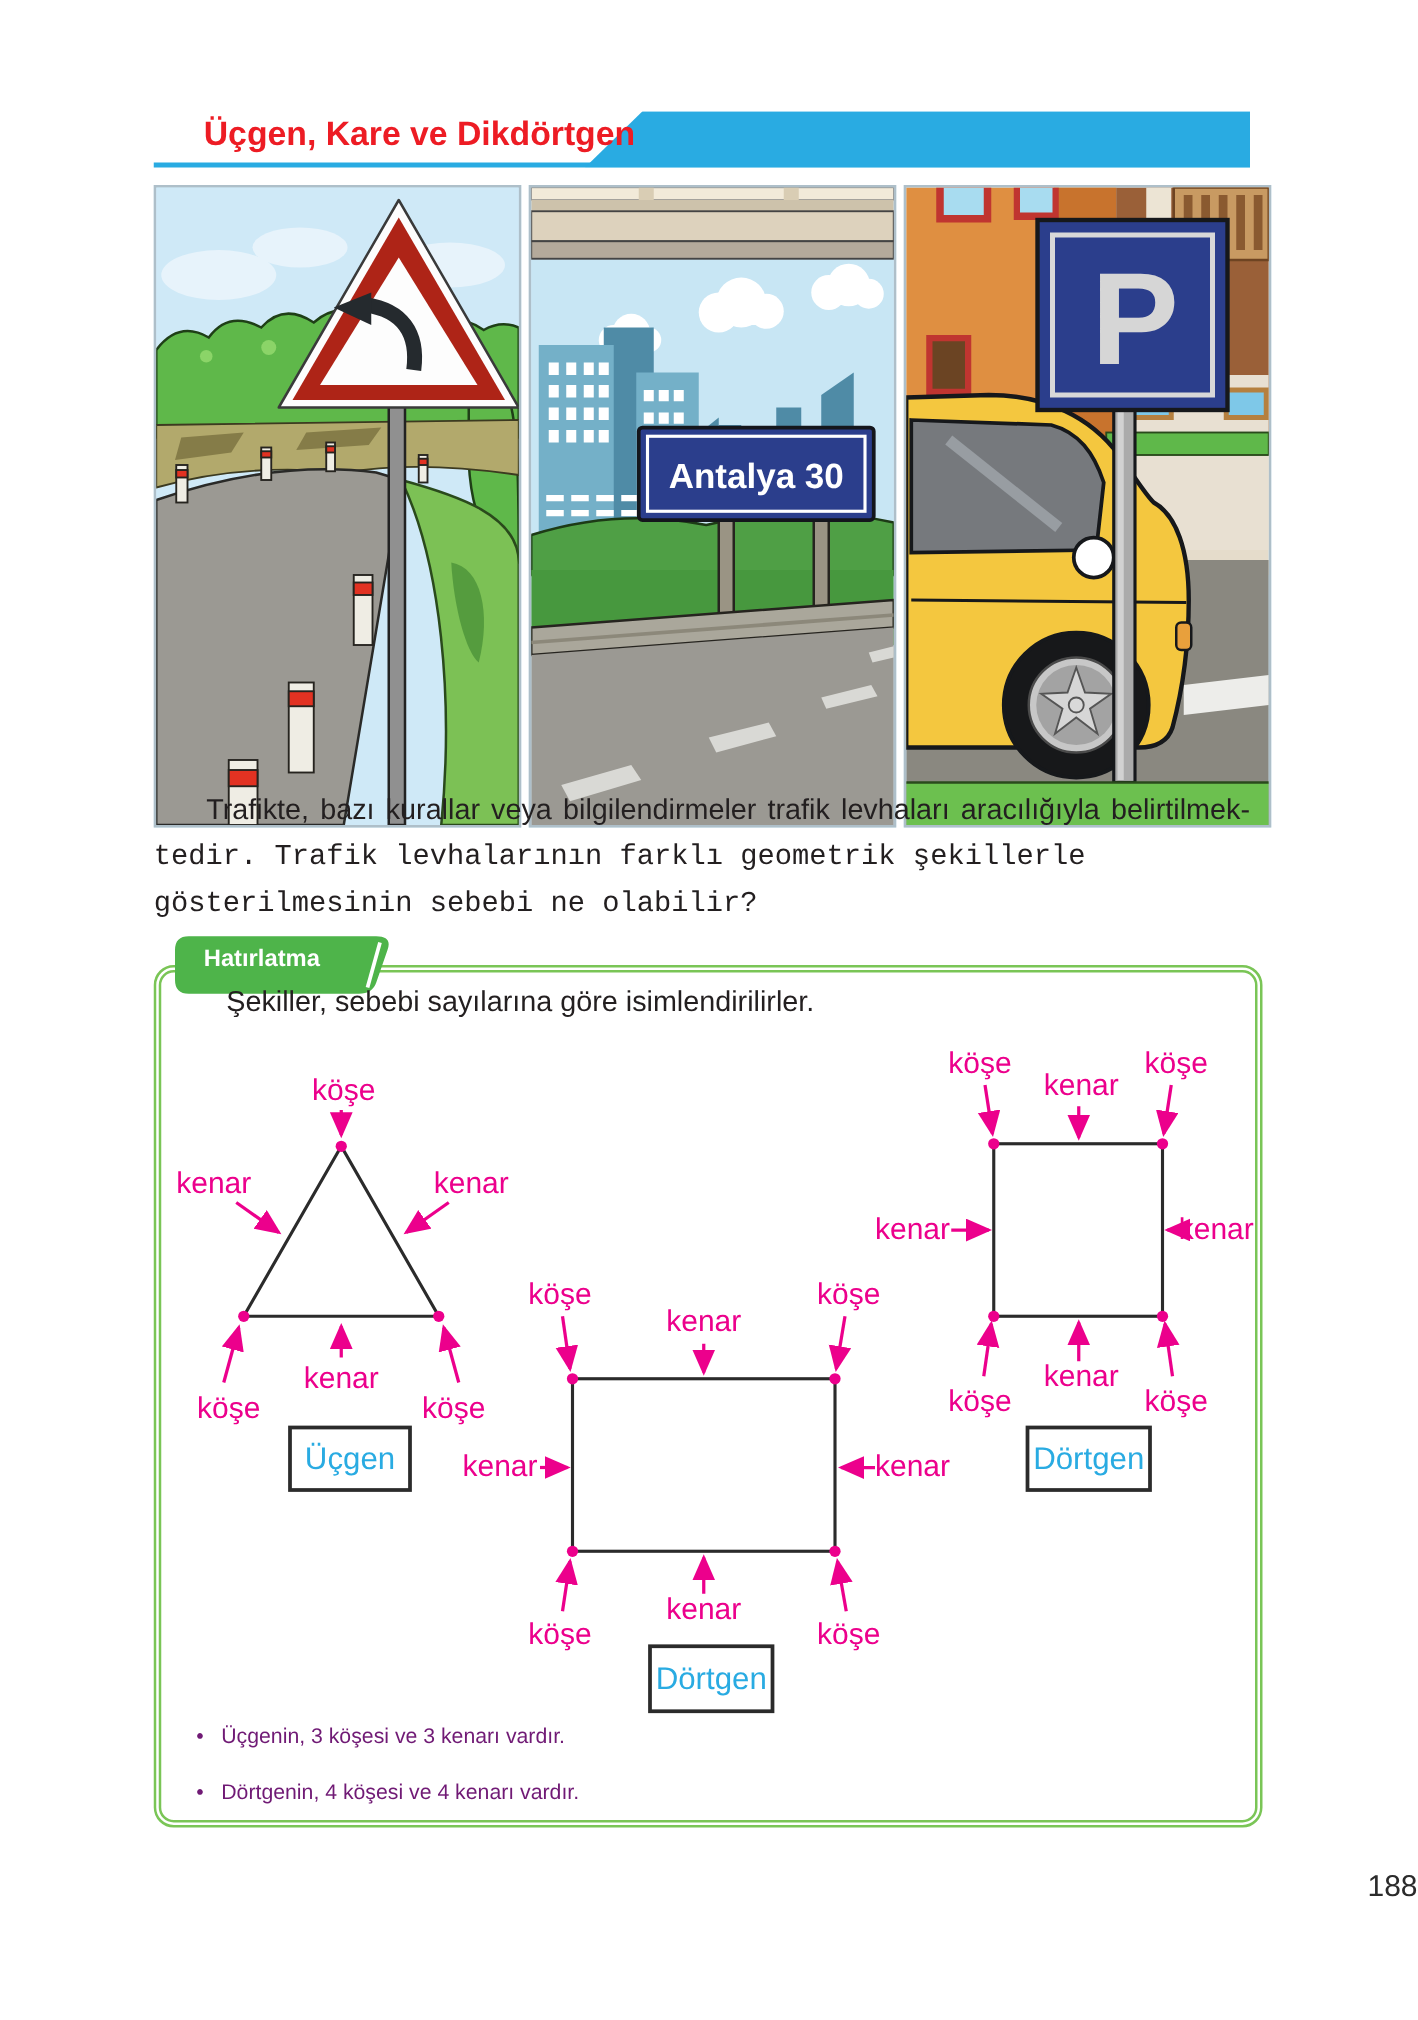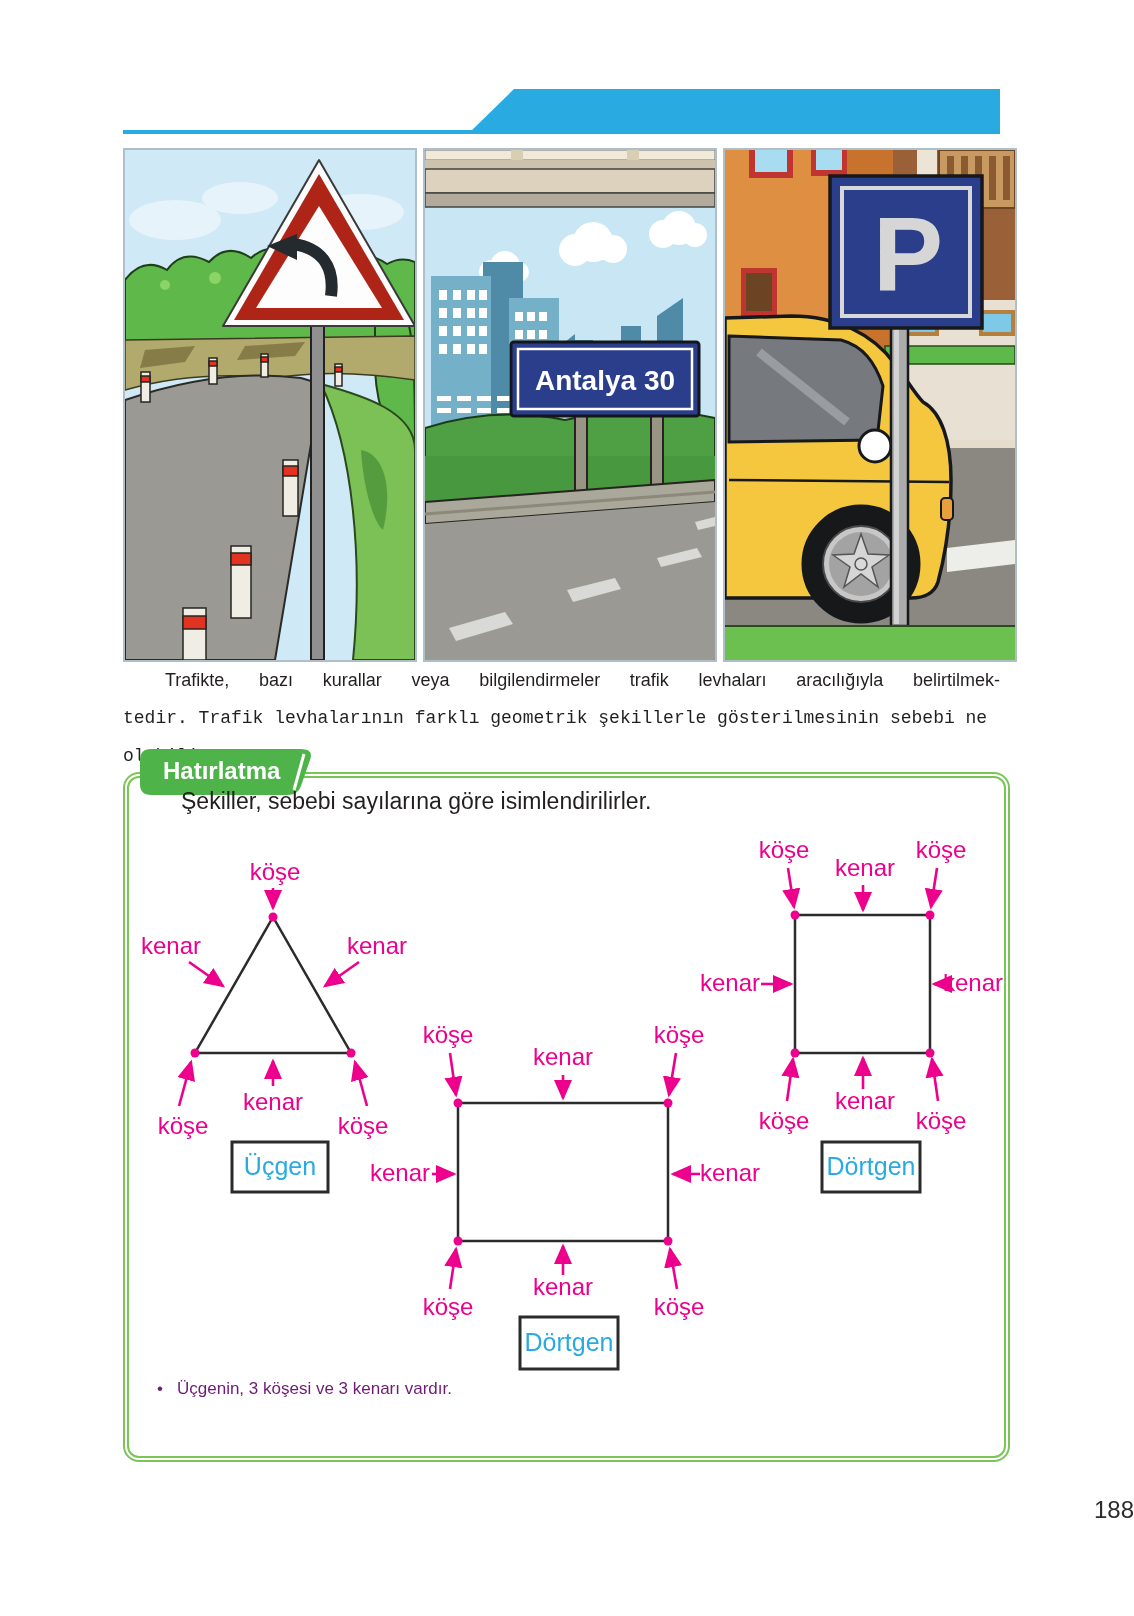--- a/index.html
+++ b/index.html
@@ -8,28 +8,28 @@
   
   .page-title{position:absolute;left:163px;top:92px;font-size:27px;font-weight:bold;color:#ed1c24;z-index:3;}
   .header-banner{position:absolute;left:468px;top:89px;width:532px;height:45px;background:#29abe2;
                  clip-path:polygon(46px 0,100% 0,100% 100%,0 100%);z-index:2;}
   .header-underline{position:absolute;left:123px;top:130px;width:877px;height:4px;background:#29abe2;z-index:1;}
   
   .images-row{position:absolute;left:123px;top:148px;display:flex;gap:6px;}
   .img-panel{width:290px;height:510px;border:2px solid #aebfc9;background:#cfe9f7;}
   .img-panel svg{display:block;}
   
-  .intro{position:absolute;left:123px;top:661px;width:877px;font-size:18px;line-height:38px;color:#231f20;}
+  .intro{position:absolute;left:123px;top:628px;width:877px;font-size:23px;line-height:38px;color:#231f20;}
   .intro .l1{text-align:justify;text-align-last:justify;text-indent:42px;white-space:normal;}
   .intro .l2{text-align:left;font-family:Liberation Mono, monospace;}
   
   .reminder-box{position:absolute;left:123px;top:772px;width:887px;height:690px;box-sizing:border-box;
                 border:6px double #7ac556;border-radius:16px;background:#ffffff;}
   .badge{position:absolute;left:10px;top:-30px;width:176px;height:48px;}
-  .badge-label{position:absolute;left:24px;top:9px;font-size:24px;font-weight:bold;color:#ffffff;}
+  .badge-label{position:absolute;left:24px;top:9px;font-size:19px;font-weight:bold;color:#ffffff;}
   .sentence{position:absolute;left:52px;top:10px;font-size:23px;color:#231f20;}
   .diagram-area{position:absolute;left:0;top:0;width:100%;height:100%;padding-left:30px;}
   .diagram-area svg{position:absolute;overflow:visible;}
   .svg-tri{left:4px;top:72px;}
   .svg-rect{left:221px;top:207px;}
   .svg-sq{left:556px;top:47px;}
   .bullets{position:absolute;left:28px;top:588px;font-size:17px;color:#701a75;}
   .bullet-line{height:45px;line-height:45px;}
   .bullet-dot{display:inline-block;width:20px;}
   .page-number{position:absolute;left:0;top:1496px;width:100%;text-align:right;font-size:24px;color:#2b2b2b;}
@@ -40,20 +40,21 @@
   .pink-line{stroke:#ec008c;stroke-width:2.6;fill:none;}
   .shape-line{stroke:#2b2b2b;stroke-width:2.5;fill:none;}
   .name-box{fill:#ffffff;stroke:#2b2b2b;stroke-width:3;}
   .vdot{fill:#ec008c;}
 </style>
 </head>
 <body>
 
 <div class="page">
 
+  <div class="page-title">Üçgen, Kare ve Dikdörtgen</div>
   <div class="header-banner"></div>
   <div class="header-underline"></div>
 
   <div class="images-row">
 
     <div class="img-panel">
       <svg viewBox="0 0 290 510" width="290" height="510">
         <rect x="0" y="0" width="290" height="510" fill="#cfe9f7"></rect>
         <g fill="#e7f3fb">
           <ellipse cx="50" cy="70" rx="46" ry="20"></ellipse>
@@ -381,17 +382,20 @@
         <path class="pink-line" d="M253,276 L247,234" marker-end="url(#ah_s)"></path>
         <rect class="name-box" x="137" y="317" width="98" height="50"></rect>
         <text class="shape-name" x="186" y="350" text-anchor="middle">Dörtgen</text>
       </svg>
     </div>
 
     <div class="bullets">
       <div class="bullet-line">
         <span class="bullet-dot">•</span><span>Üçgenin, 3 köşesi ve 3 kenarı vardır.</span>
       </div>
+      <div class="bullet-line">
+        <span class="bullet-dot">•</span><span>Dörtgenin, 4 köşesi ve 4 kenarı vardır.</span>
+      </div>
     </div>
   </div>
 
   <div class="page-number">188</div>
 </div>
 
 </body></html>

